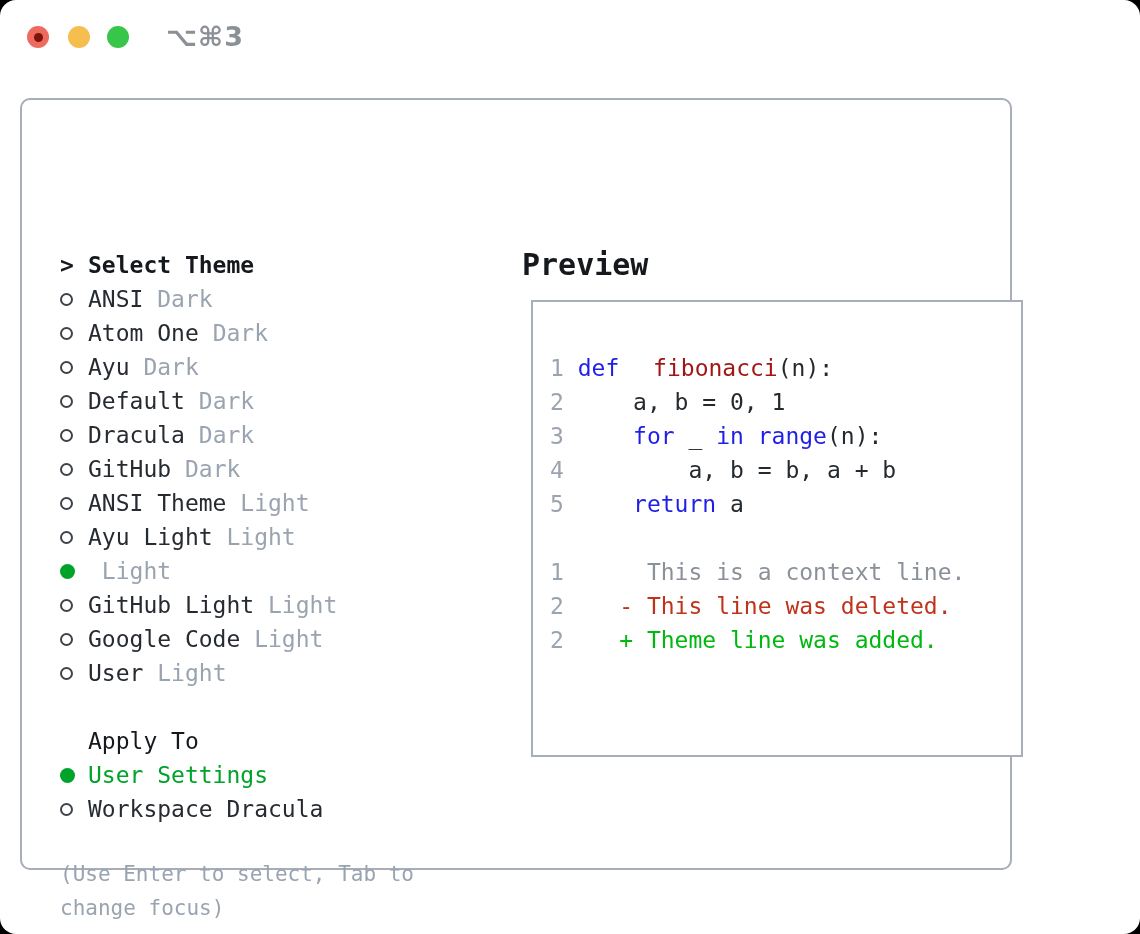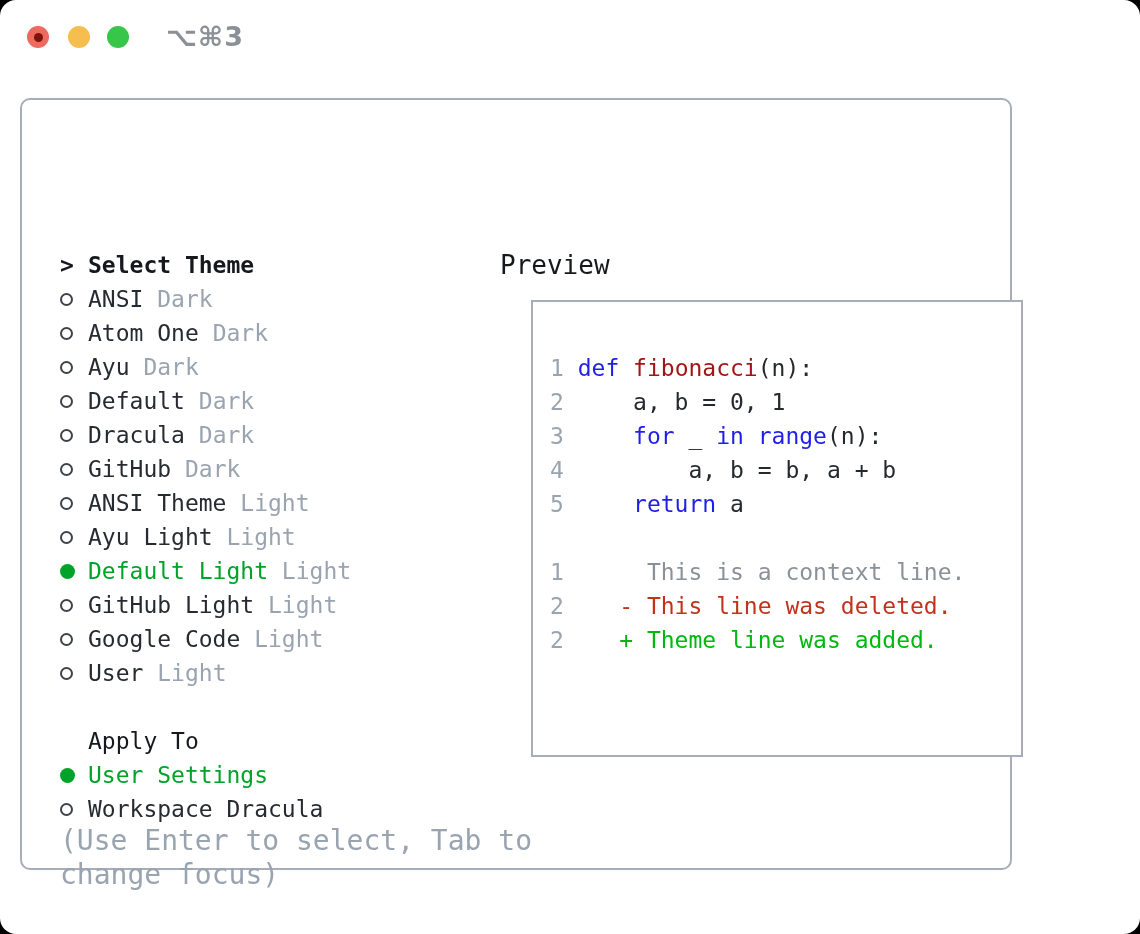--- a/index.html
+++ b/index.html
@@ -48,39 +48,39 @@
   .radio.sel{border:none;width:15px;height:15px;background:var(--green);}
   .prompt{font-weight:bold;color:var(--title);font-size:23px;}
   .hdr{font-weight:bold;color:var(--title);}
   .t-name{color:var(--text);}
   .t-name.sel{color:var(--green);}
   .t-variant{color:var(--variant);}
   .apply-hdr{color:var(--title);}
   .opt-label{color:var(--text);}
   .opt-label.sel{color:var(--green);}
   .help{
-    position:absolute;left:38px;top:724px;
-    font-size:28px;line-height:34px;color:var(--help);white-space:pre;
+    position:absolute;left:38px;top:757px;
+    font-size:21px;line-height:34px;color:var(--help);white-space:pre;
   }
   
   .preview-title{
-    position:absolute;left:478px;top:148px;height:34px;line-height:34px;
-    font-size:26px;font-weight:normal;color:var(--title);
+    position:absolute;left:500px;top:148px;height:34px;line-height:34px;
+    font-size:30px;font-weight:bold;color:var(--title);
   }
   .preview-box{
     position:absolute;left:509px;top:200px;width:471px;height:404px;
     border:2px solid var(--border);background:#fff;
     padding:49px 0 0 17px;box-sizing:content-box;
     overflow:hidden;
   }
   .pline{height:34px;line-height:34px;font-size:23px;white-space:pre;}
   .pline .num{display:inline-block;width:1ch;margin-right:1ch;color:var(--num);}
   .seg-pl{color:var(--code);}
   .seg-kw{color:var(--keyword);}
-  .seg-fn{color:var(--function);}
+  .seg-fn{color:var(--function);margin-left:20px;}
   .seg-ctx{color:var(--context);}
   .seg-del{color:var(--deleted);}
   .seg-add{color:var(--added);}
 </style>
 </head>
 <body>
 
 <div class="window">
 
   <div class="titlebar">
@@ -104,21 +104,21 @@
 
       <div id="theme-list">
           <div class="row"><span class="marker-box"><span class="radio"></span></span><span class="t-name">ANSI</span><span class="t-variant"> Dark</span></div>
           <div class="row"><span class="marker-box"><span class="radio"></span></span><span class="t-name">Atom One</span><span class="t-variant"> Dark</span></div>
           <div class="row"><span class="marker-box"><span class="radio"></span></span><span class="t-name">Ayu</span><span class="t-variant"> Dark</span></div>
           <div class="row"><span class="marker-box"><span class="radio"></span></span><span class="t-name">Default</span><span class="t-variant"> Dark</span></div>
           <div class="row"><span class="marker-box"><span class="radio"></span></span><span class="t-name">Dracula</span><span class="t-variant"> Dark</span></div>
           <div class="row"><span class="marker-box"><span class="radio"></span></span><span class="t-name">GitHub</span><span class="t-variant"> Dark</span></div>
           <div class="row"><span class="marker-box"><span class="radio"></span></span><span class="t-name">ANSI Theme</span><span class="t-variant"> Light</span></div>
           <div class="row"><span class="marker-box"><span class="radio"></span></span><span class="t-name">Ayu Light</span><span class="t-variant"> Light</span></div>
-          <div class="row"><span class="marker-box"><span class="radio sel"></span></span><span class="t-name sel">Default Light</span><span class="t-variant"> Light</span></div>
+          <div class="row"><span class="marker-box"><span class="radio sel"></span></span><span class="t-variant"> Light</span></div>
           <div class="row"><span class="marker-box"><span class="radio"></span></span><span class="t-name">GitHub Light</span><span class="t-variant"> Light</span></div>
           <div class="row"><span class="marker-box"><span class="radio"></span></span><span class="t-name">Google Code</span><span class="t-variant"> Light</span></div>
           <div class="row"><span class="marker-box"><span class="radio"></span></span><span class="t-name">User</span><span class="t-variant"> Light</span></div>
         </div>
 
       <div class="gap"></div>
 
       <div class="row">
         <span class="marker-box"></span>
         <span class="apply-hdr">Apply To</span>

